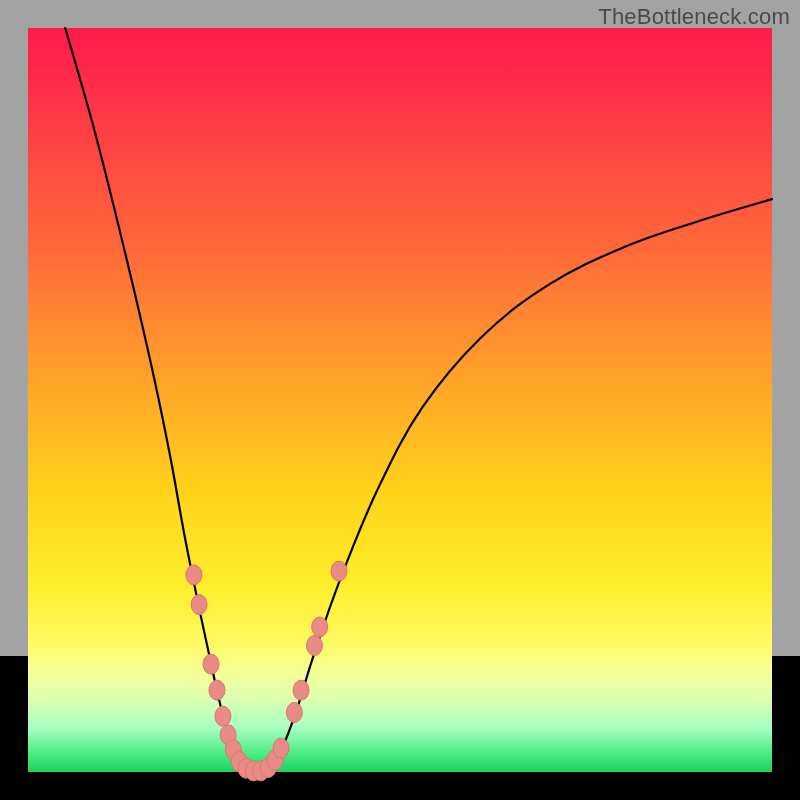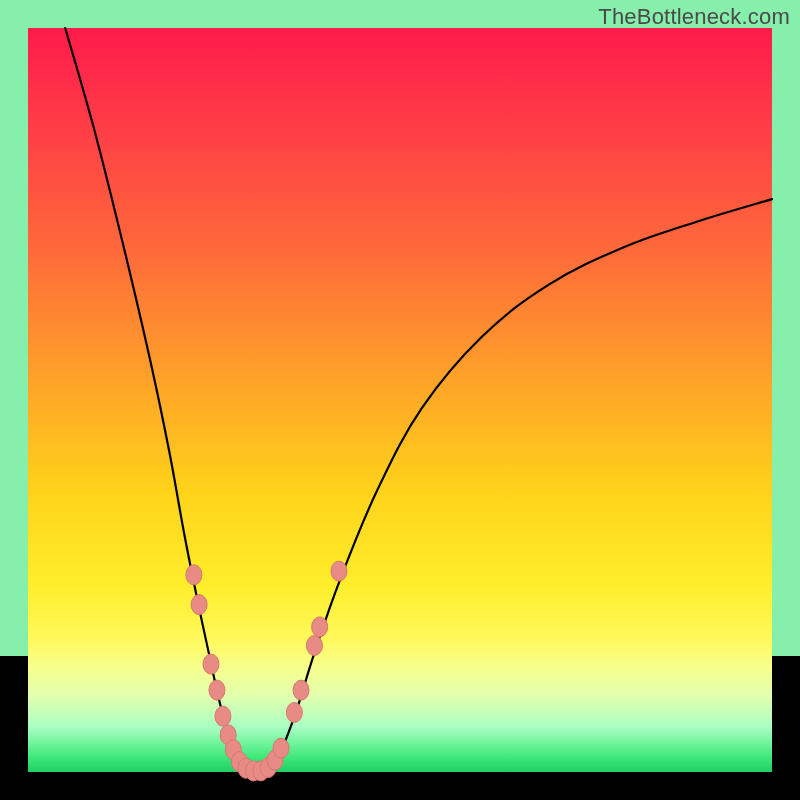--- a/index.html
+++ b/index.html
@@ -10,21 +10,21 @@
     overflow: hidden;
     background: #000;
     font-family: Arial, Helvetica, sans-serif;
   }
   .frame {
     position: absolute;
     top: 0;
     left: 0;
     width: 800px;
     height: 656px;
-    background: #86efac;
+    background: #a3a3a3;
   }
   .plot {
     position: absolute;
     top: 28px;
     left: 28px;
     width: 744px;
     height: 744px;
     background: linear-gradient(
       to bottom,
       #ff1a4b 0%,

